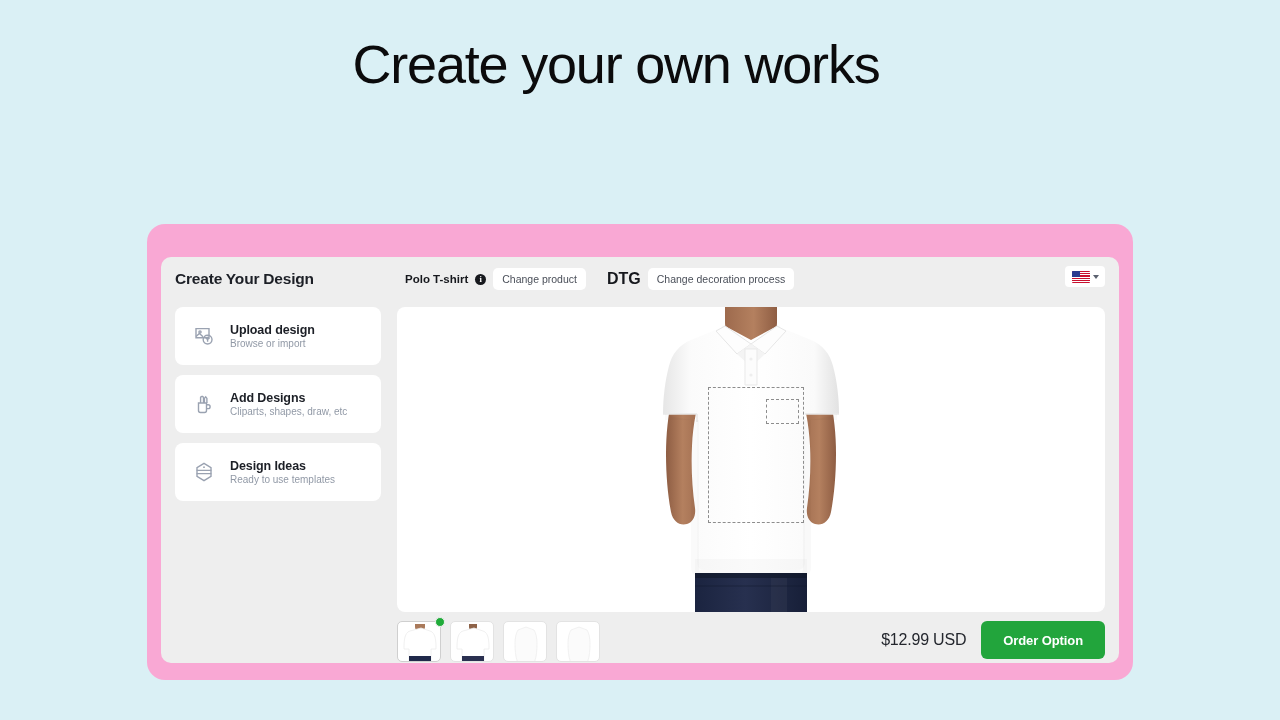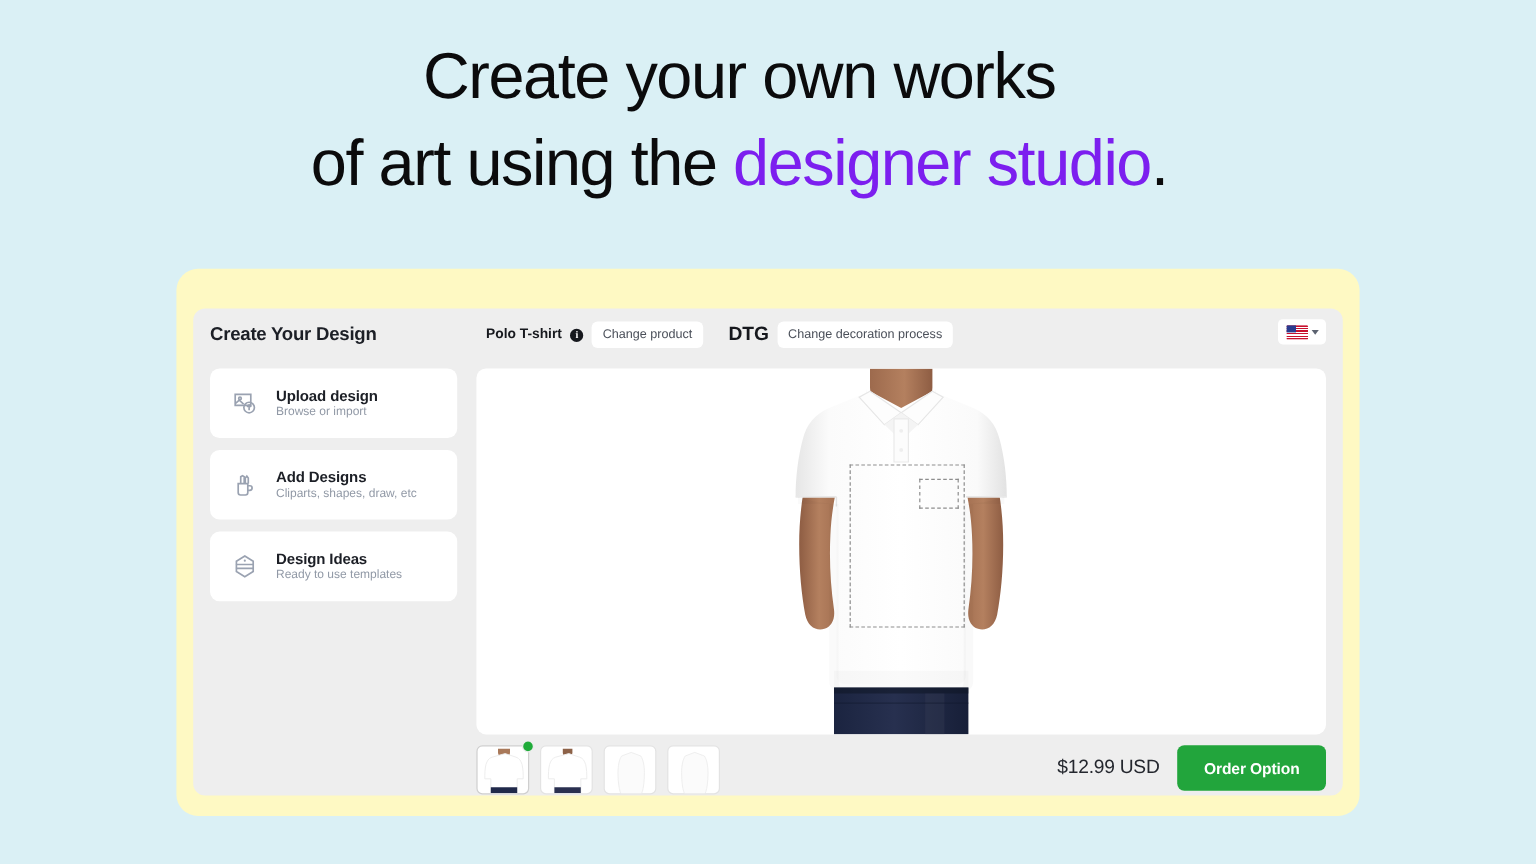--- a/index.html
+++ b/index.html
@@ -29,21 +29,21 @@
   }
   .headline .accent { color: #7c1fef; }
 
   
   .app-card {
     position: absolute;
     left: 147px;
     top: 224px;
     width: 986px;
     height: 456px;
-    background: #fef9c3;
+    background: #f9a8d4;
     border-radius: 18px;
   }
 
   
   .app-panel {
     position: absolute;
     left: 14px;
     top: 33px;
     width: 958px;
     height: 406px;
@@ -308,23 +308,20 @@
     cursor: pointer;
     font-family: "Liberation Sans", sans-serif;
     letter-spacing: -0.1px;
   }
 </style>
 </head>
 <body>
 
 <div class="headline">
   <div>Create your own works</div>
-  <div>
-    <span>of art using the </span><span class="accent">designer studio</span><span>.</span>
-  </div>
 </div>
 
 <div class="app-card">
   <div class="app-panel">
 
     <div class="topbar">
 
       <div class="panel-title">Create Your Design</div>
 
       <div class="product-meta">

